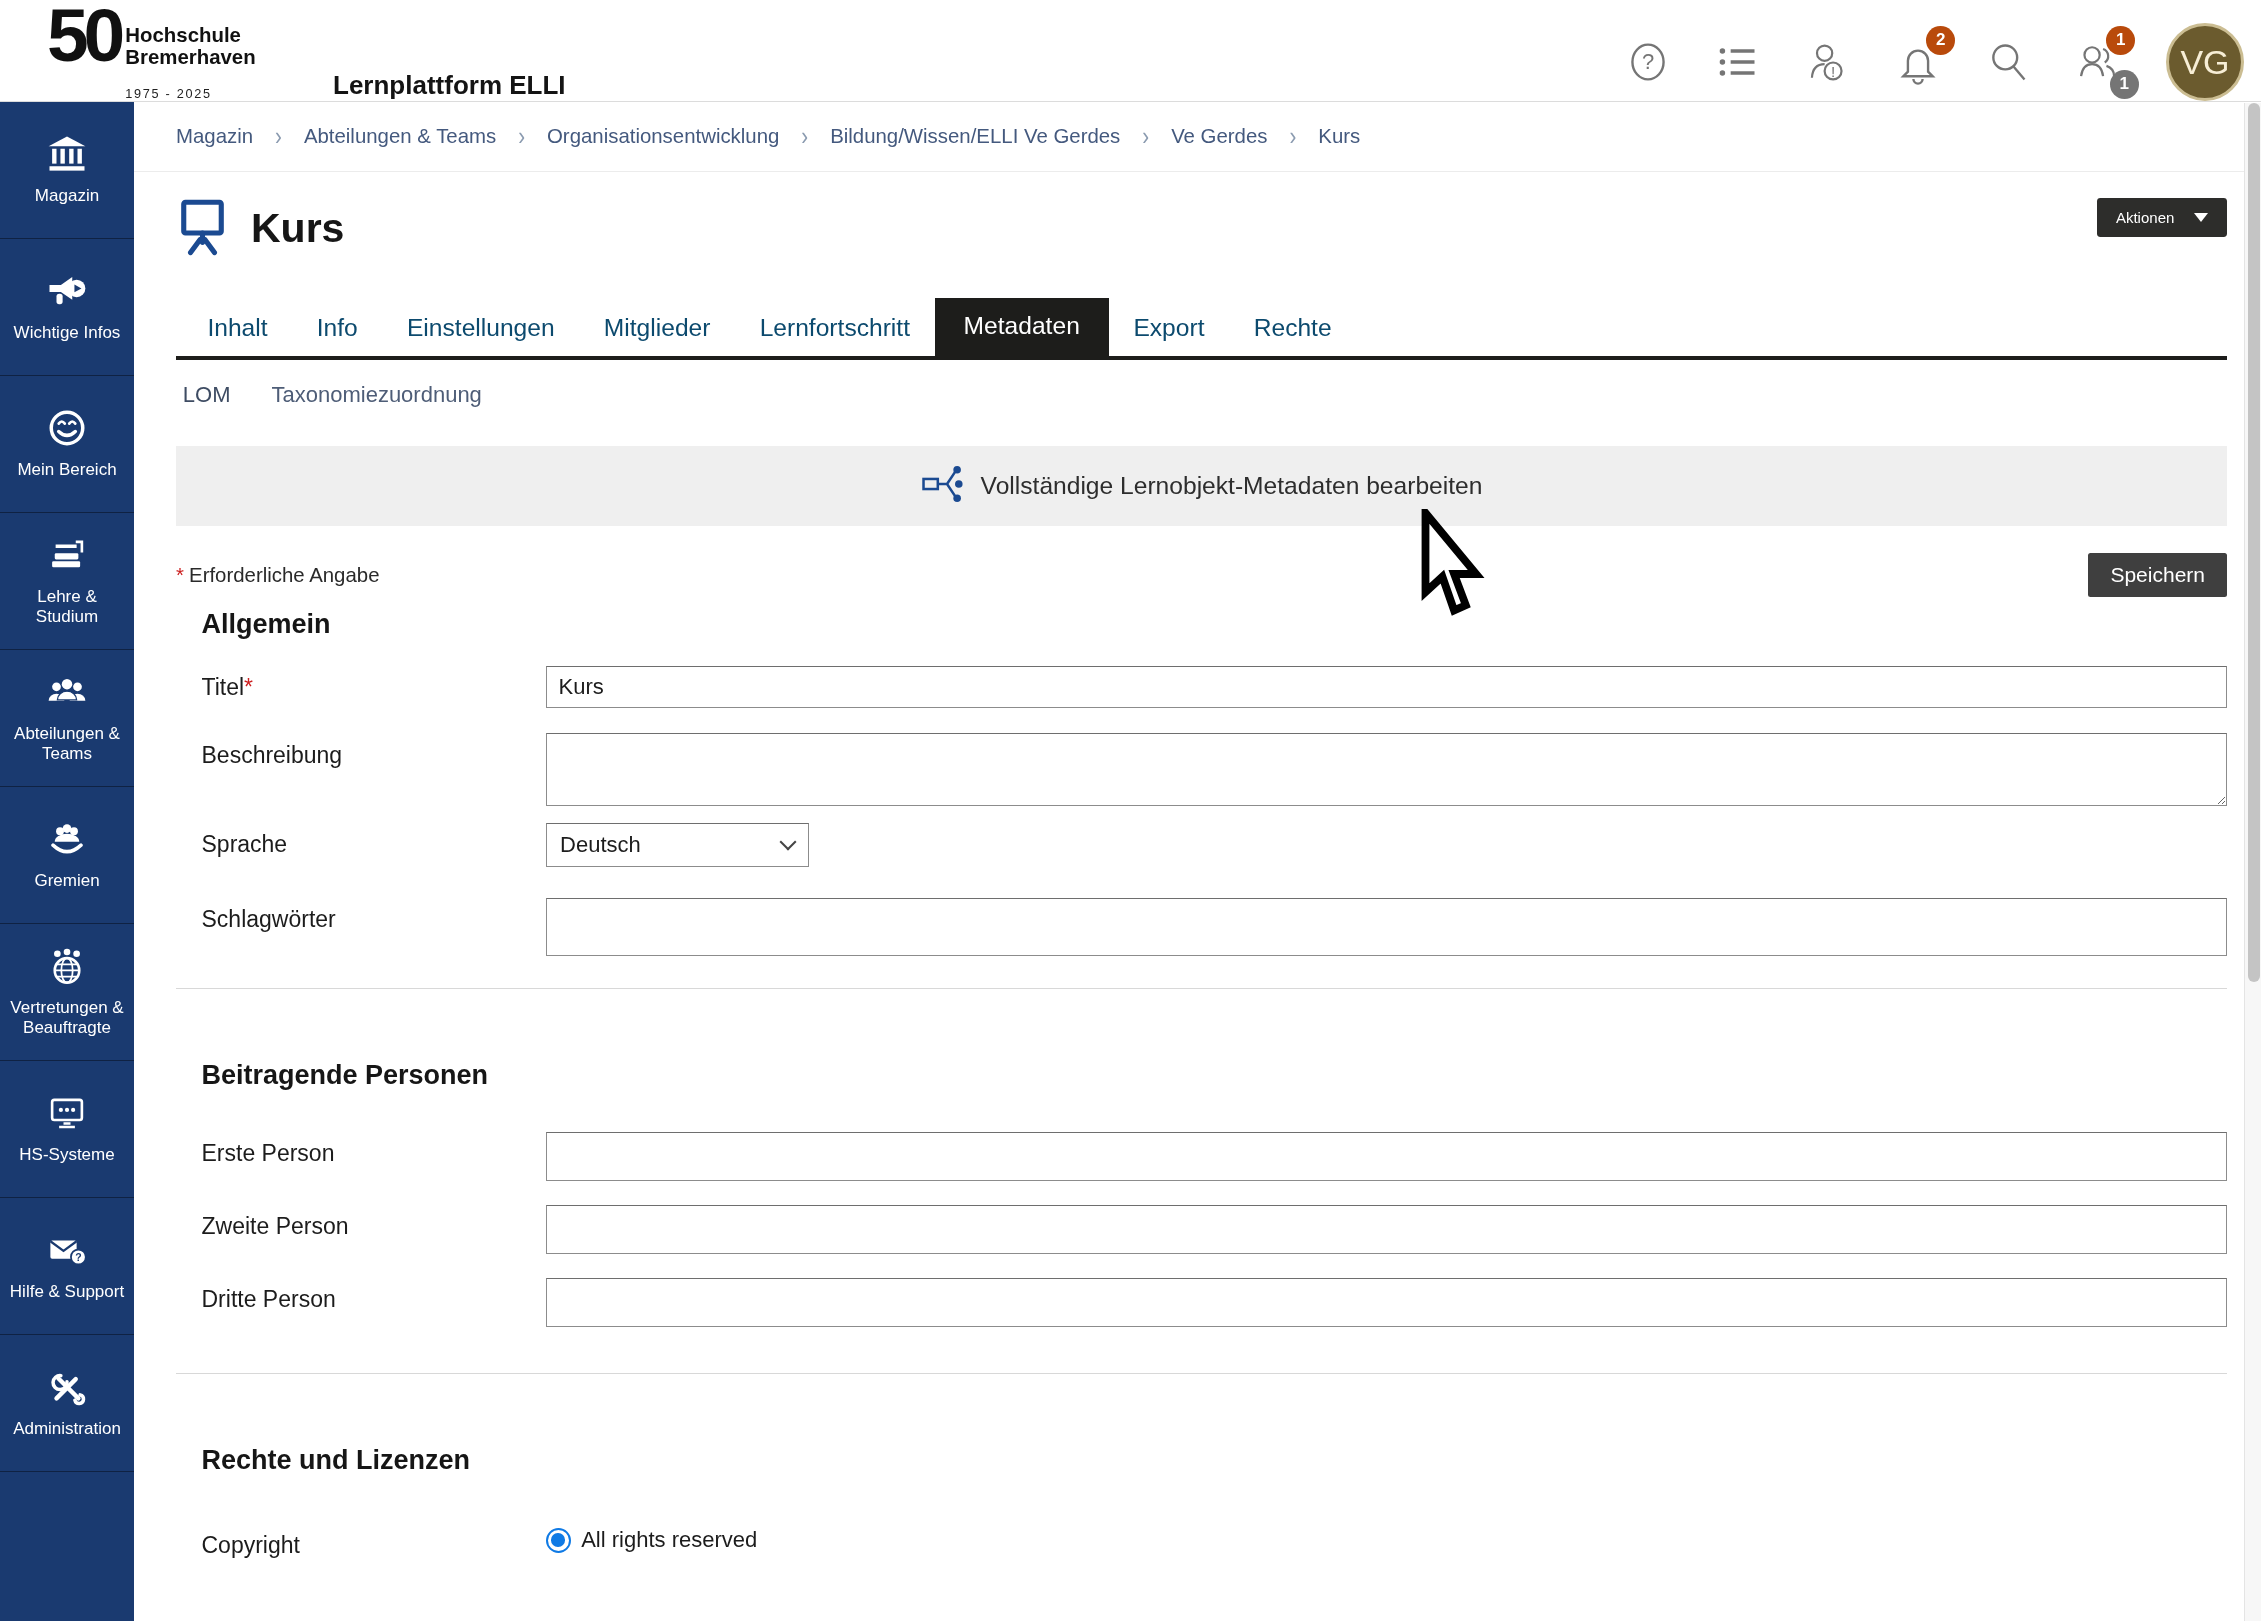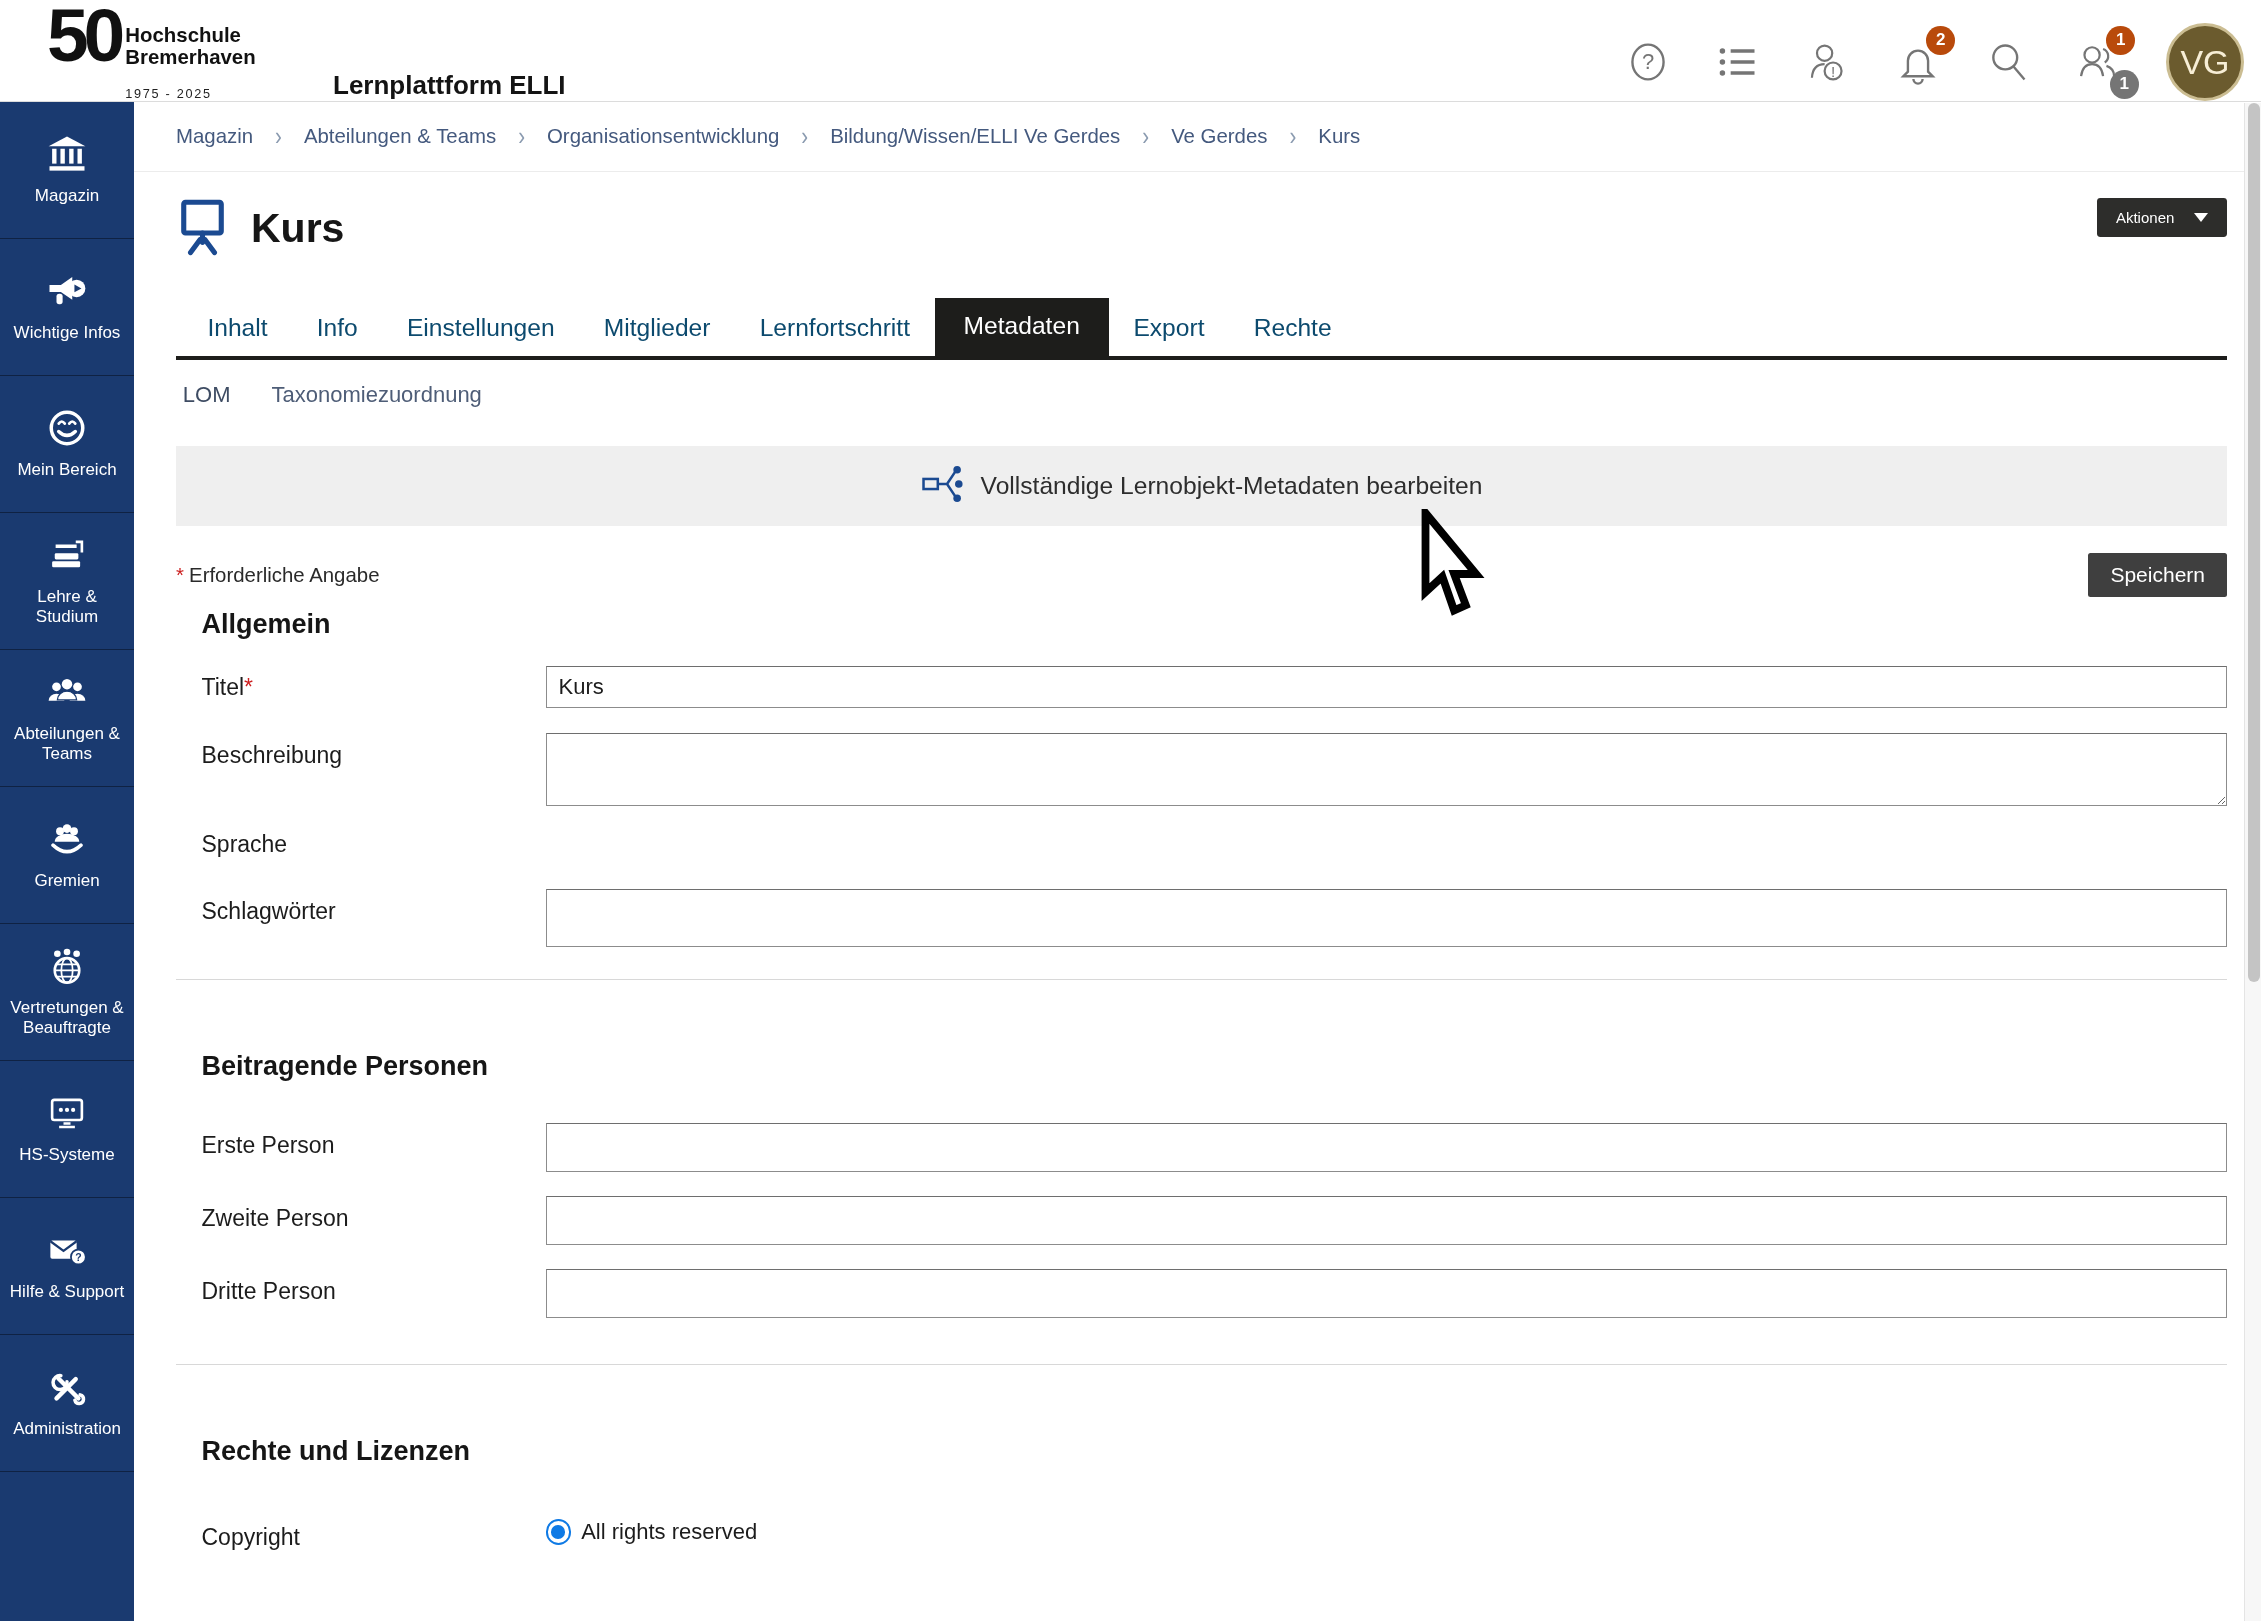--- a/index.html
+++ b/index.html
@@ -369,20 +369,26 @@
 
         <div class="form-row">
           <div class="form-label">Beschreibung</div>
           <div class="form-field">
             <textarea class="ctl" style=""></textarea>
           </div>
         </div>
 
         <div class="form-row" style="margin-top:13.6px">
           <div class="form-label">Sprache</div>
+          <div class="form-field">
+            <div class="select-box">
+              <span>Deutsch</span>
+              <span class="chev"></span>
+            </div>
+          </div>
         </div>
 
         <div class="form-row" style="margin-top:31px">
           <div class="form-label">Schlagwörter</div>
           <div class="form-field">
             <input class="ctl taller" type="text" value="" style="">
           </div>
         </div>
 
         <hr class="divider">

